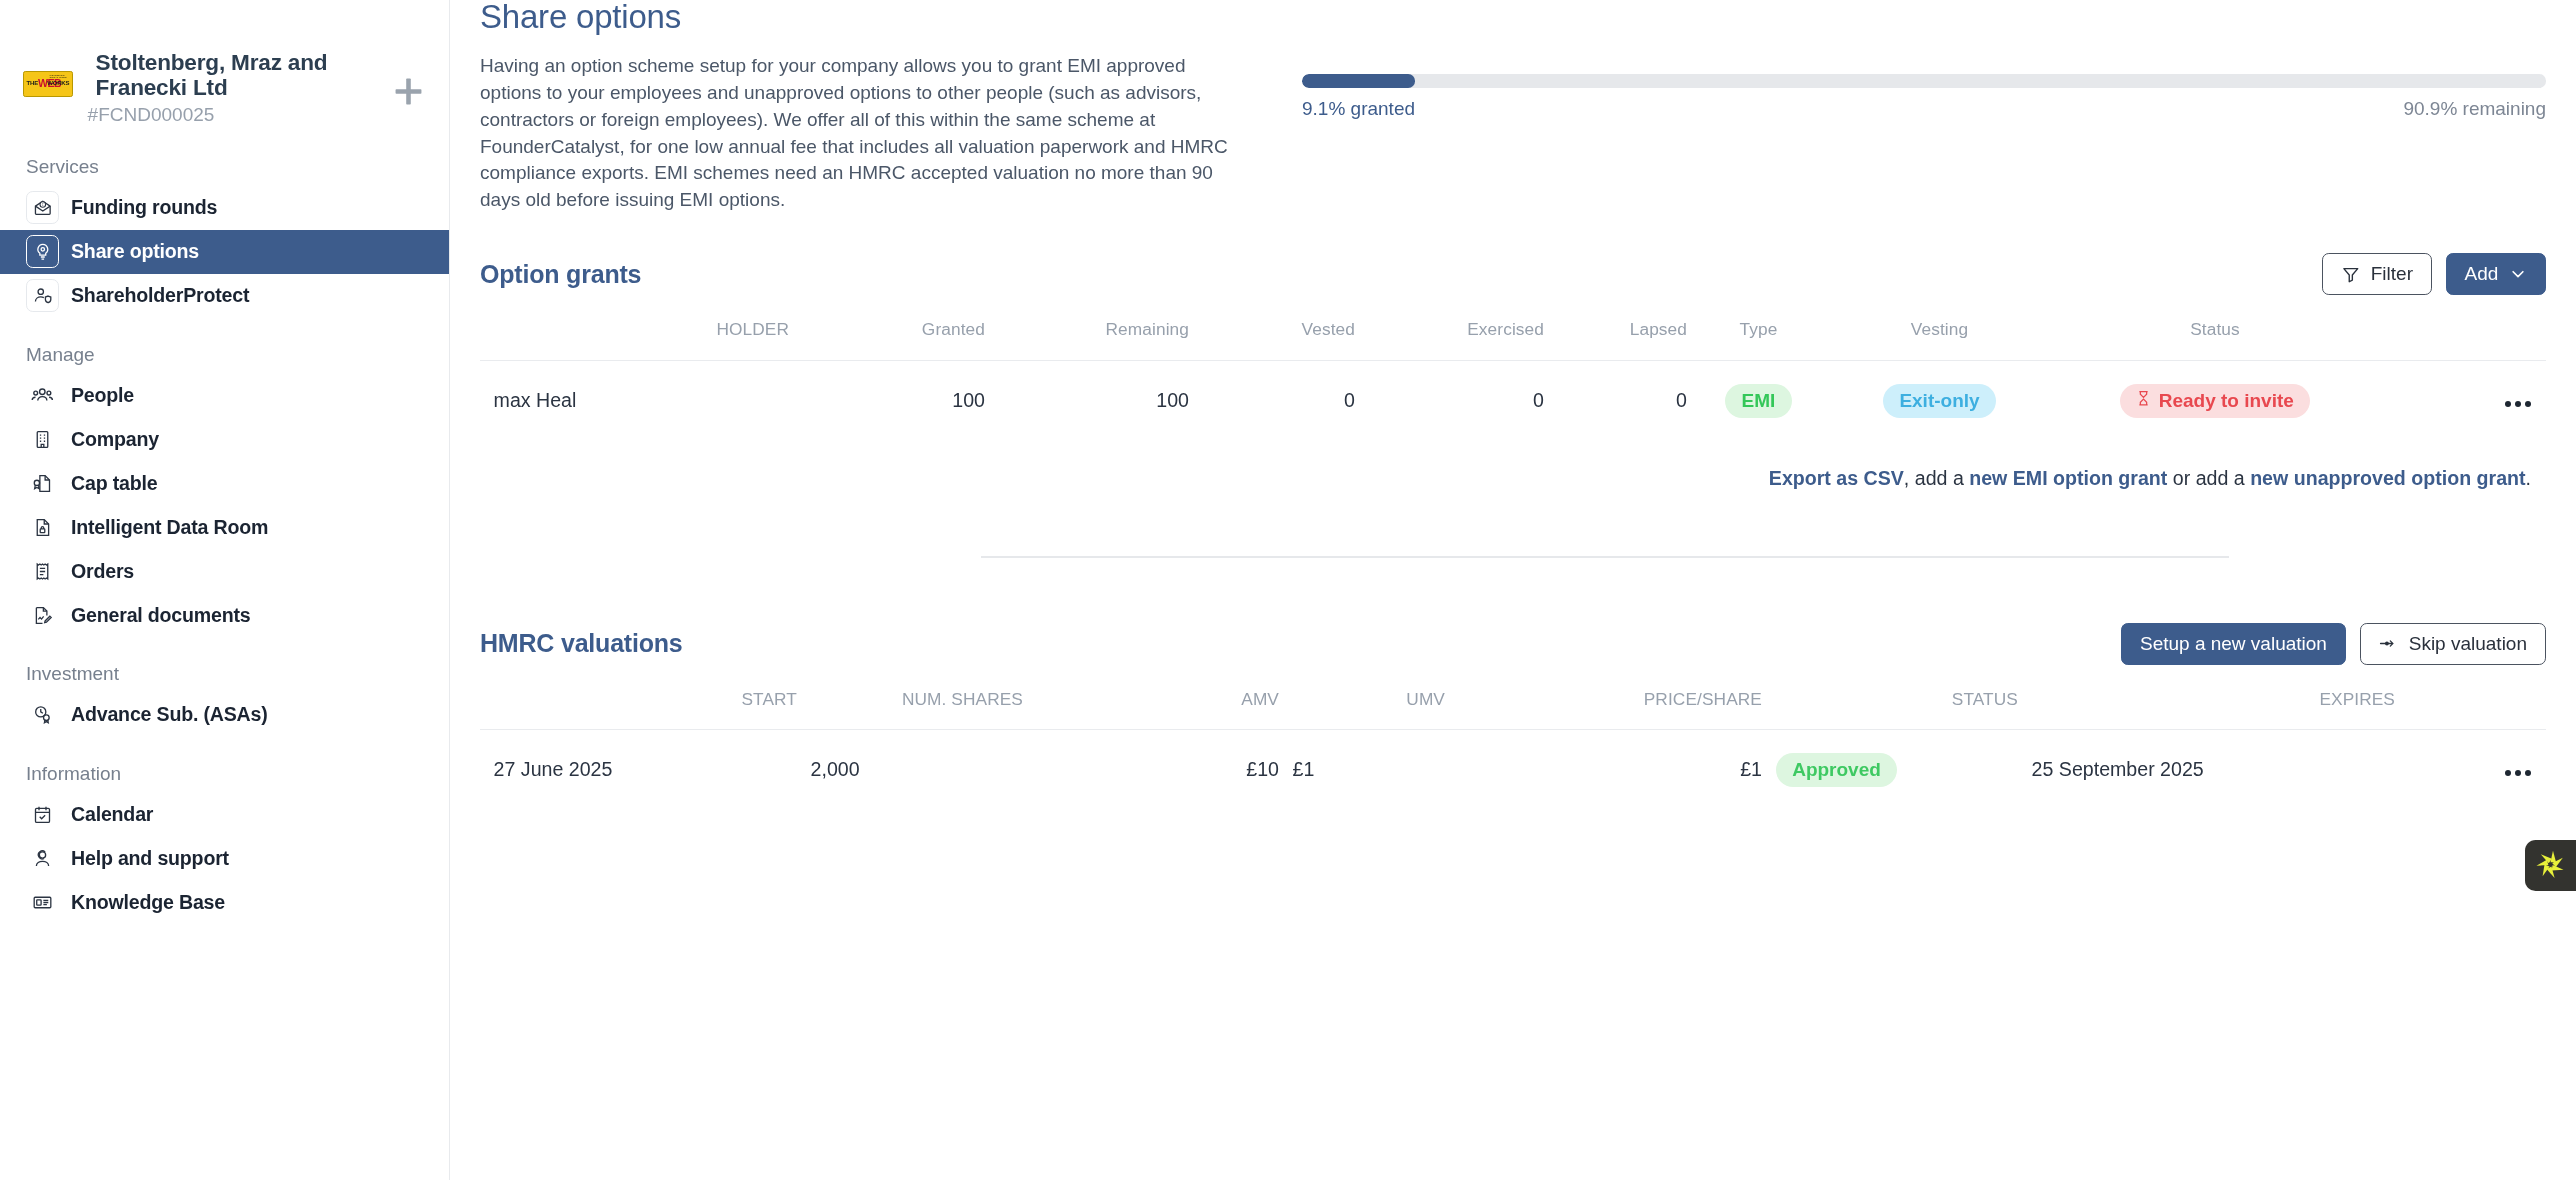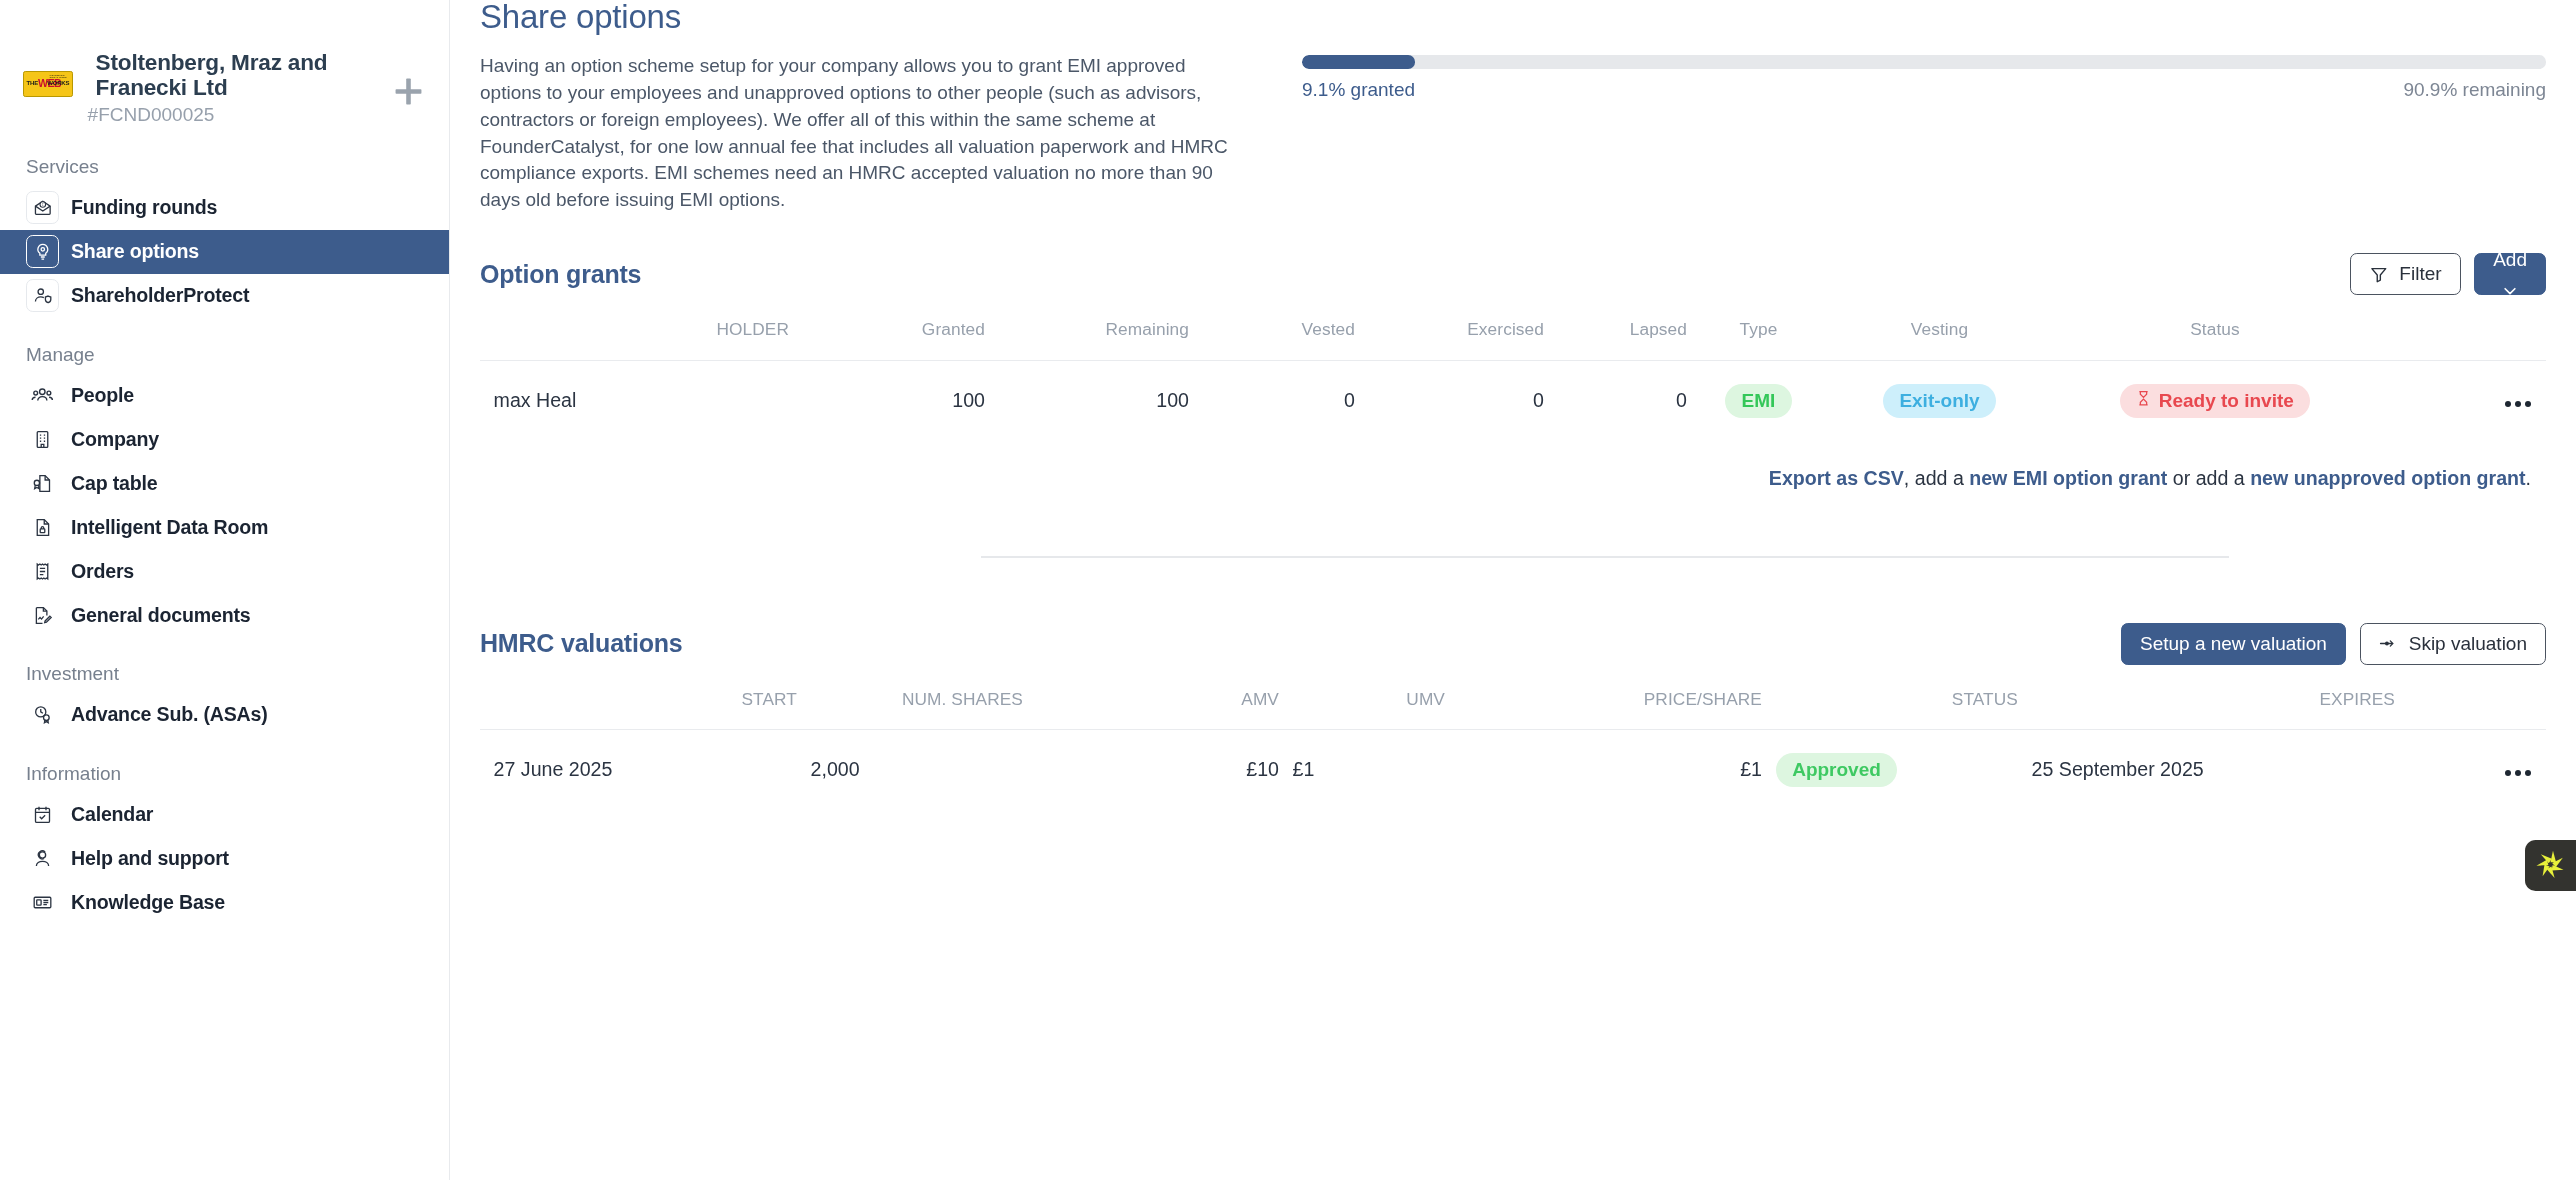--- a/index.html
+++ b/index.html
@@ -157,21 +157,21 @@
   }
   .page-desc {
     margin-top: 19.6px;
     font-size: 19px;
     line-height: 1.42;
     color: #4b5768;
     max-width: 758px;
   }
   .progress-wrap {
     flex: 1 1 auto;
-    padding-top: 55px;
+    padding-top: 74px;
     padding-left: 45px;
     padding-right: 0px;
   }
   .progress-track {
     height: 13.6px;
     background: #e6e8eb;
     border-radius: 6.8px;
     width: 100%;
     position: relative;
     overflow: hidden;
@@ -223,21 +223,20 @@
   }
   .btn-outline {
     border: 1.5px solid #4b5360;
     background: #fff;
     color: #2a313c;
   }
   .btn-primary {
     background: #3d5c8c;
     border: 1.5px solid #3d5c8c;
     color: #ffffff;
-    flex-direction: column;
   }
   .btn svg { display: block; }
 
   
   .tbl { width: 100%; border-collapse: collapse; table-layout: fixed; }
   .tbl thead th {
     font-size: 17.3px;
     color: #97a0ac;
     font-weight: normal;
     text-align: right;

